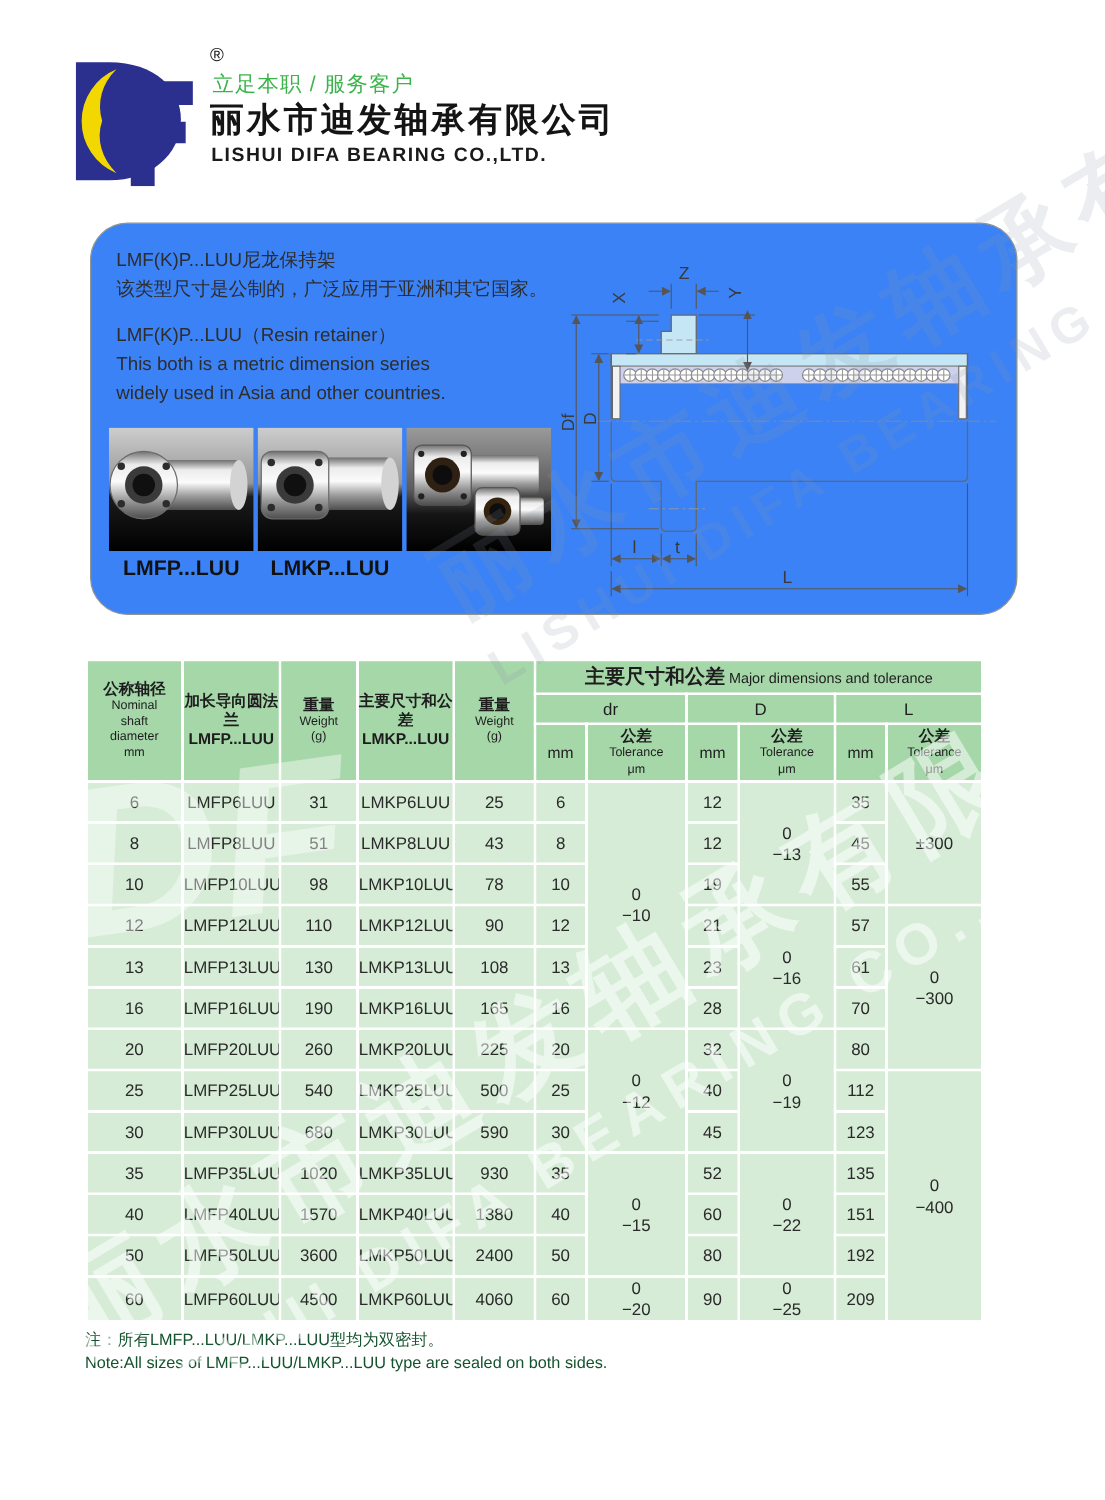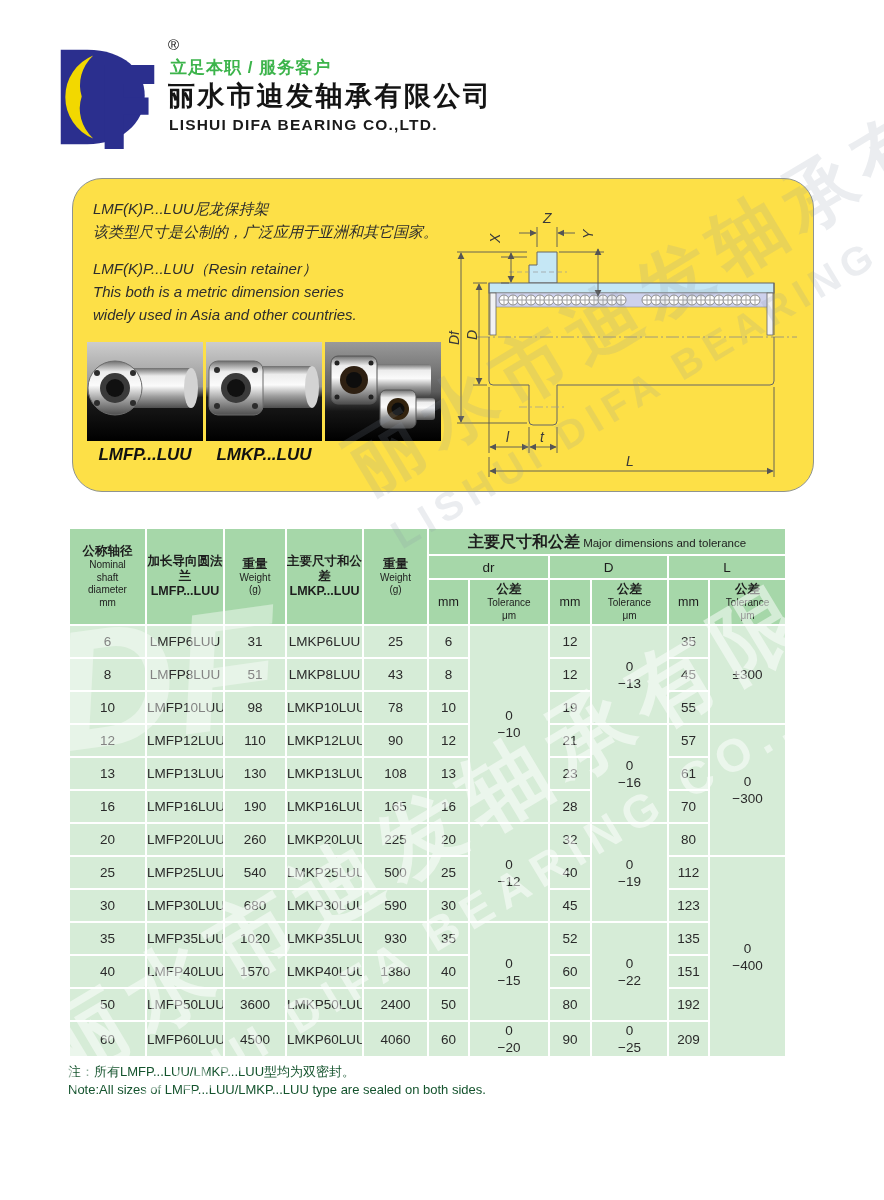--- a/index.html
+++ b/index.html
@@ -3,30 +3,30 @@
 <meta charset="utf-8">
 <style>
   html,body{margin:0;padding:0;background:#fff;}
   .page{position:relative;width:884px;height:1200px;background:#fff;overflow:hidden;
         font-family:"Liberation Sans",sans-serif;color:#222;}
 
   
   .brand{position:absolute;left:55px;top:42px;width:500px;height:120px;}
   .brand-logo{position:absolute;left:0;top:2px;}
   .reg-mark{position:absolute;left:113px;top:-6px;font-size:15px;color:#111;}
-  .slogan{position:absolute;left:115px;top:14px;font-size:17px;font-weight:bold;
+  .slogan{position:absolute;left:115px;top:14px;font-size:17px;font-weight:normal;
           color:#3cb44b;letter-spacing:1px;}
   .company-cn{position:absolute;left:113px;top:36px;font-size:27px;font-weight:bold;
               color:#141414;letter-spacing:2.5px;}
   .company-en{position:absolute;left:114px;top:74px;font-size:15.5px;font-weight:bold;
               color:#1a1a1a;letter-spacing:1.2px;}
 
   
-  .panel{position:absolute;left:72px;top:178px;width:740px;height:312px;background:#fde047;
-         border:1px solid #8f948f;border-radius:30px;font-style:italic;}
+  .panel{position:absolute;left:72px;top:178px;width:740px;height:312px;background:#3b82f6;
+         border:1px solid #8f948f;border-radius:30px;}
   .intro{position:absolute;left:20px;top:18px;font-size:15px;line-height:23px;color:#2d2d2d;}
   .intro .gap{height:14px;}
 
   .photos{position:absolute;left:14px;top:163px;display:flex;gap:3px;}
   .photo{width:116px;height:99px;overflow:hidden;position:relative;}
   .photo svg{display:block;}
   .photo-labels{position:absolute;left:14px;top:266px;display:flex;gap:3px;}
   .plabel{width:116px;text-align:center;font-weight:bold;color:#111;font-size:17px;}
   .plabel.small{font-size:15px;letter-spacing:0;}
 

